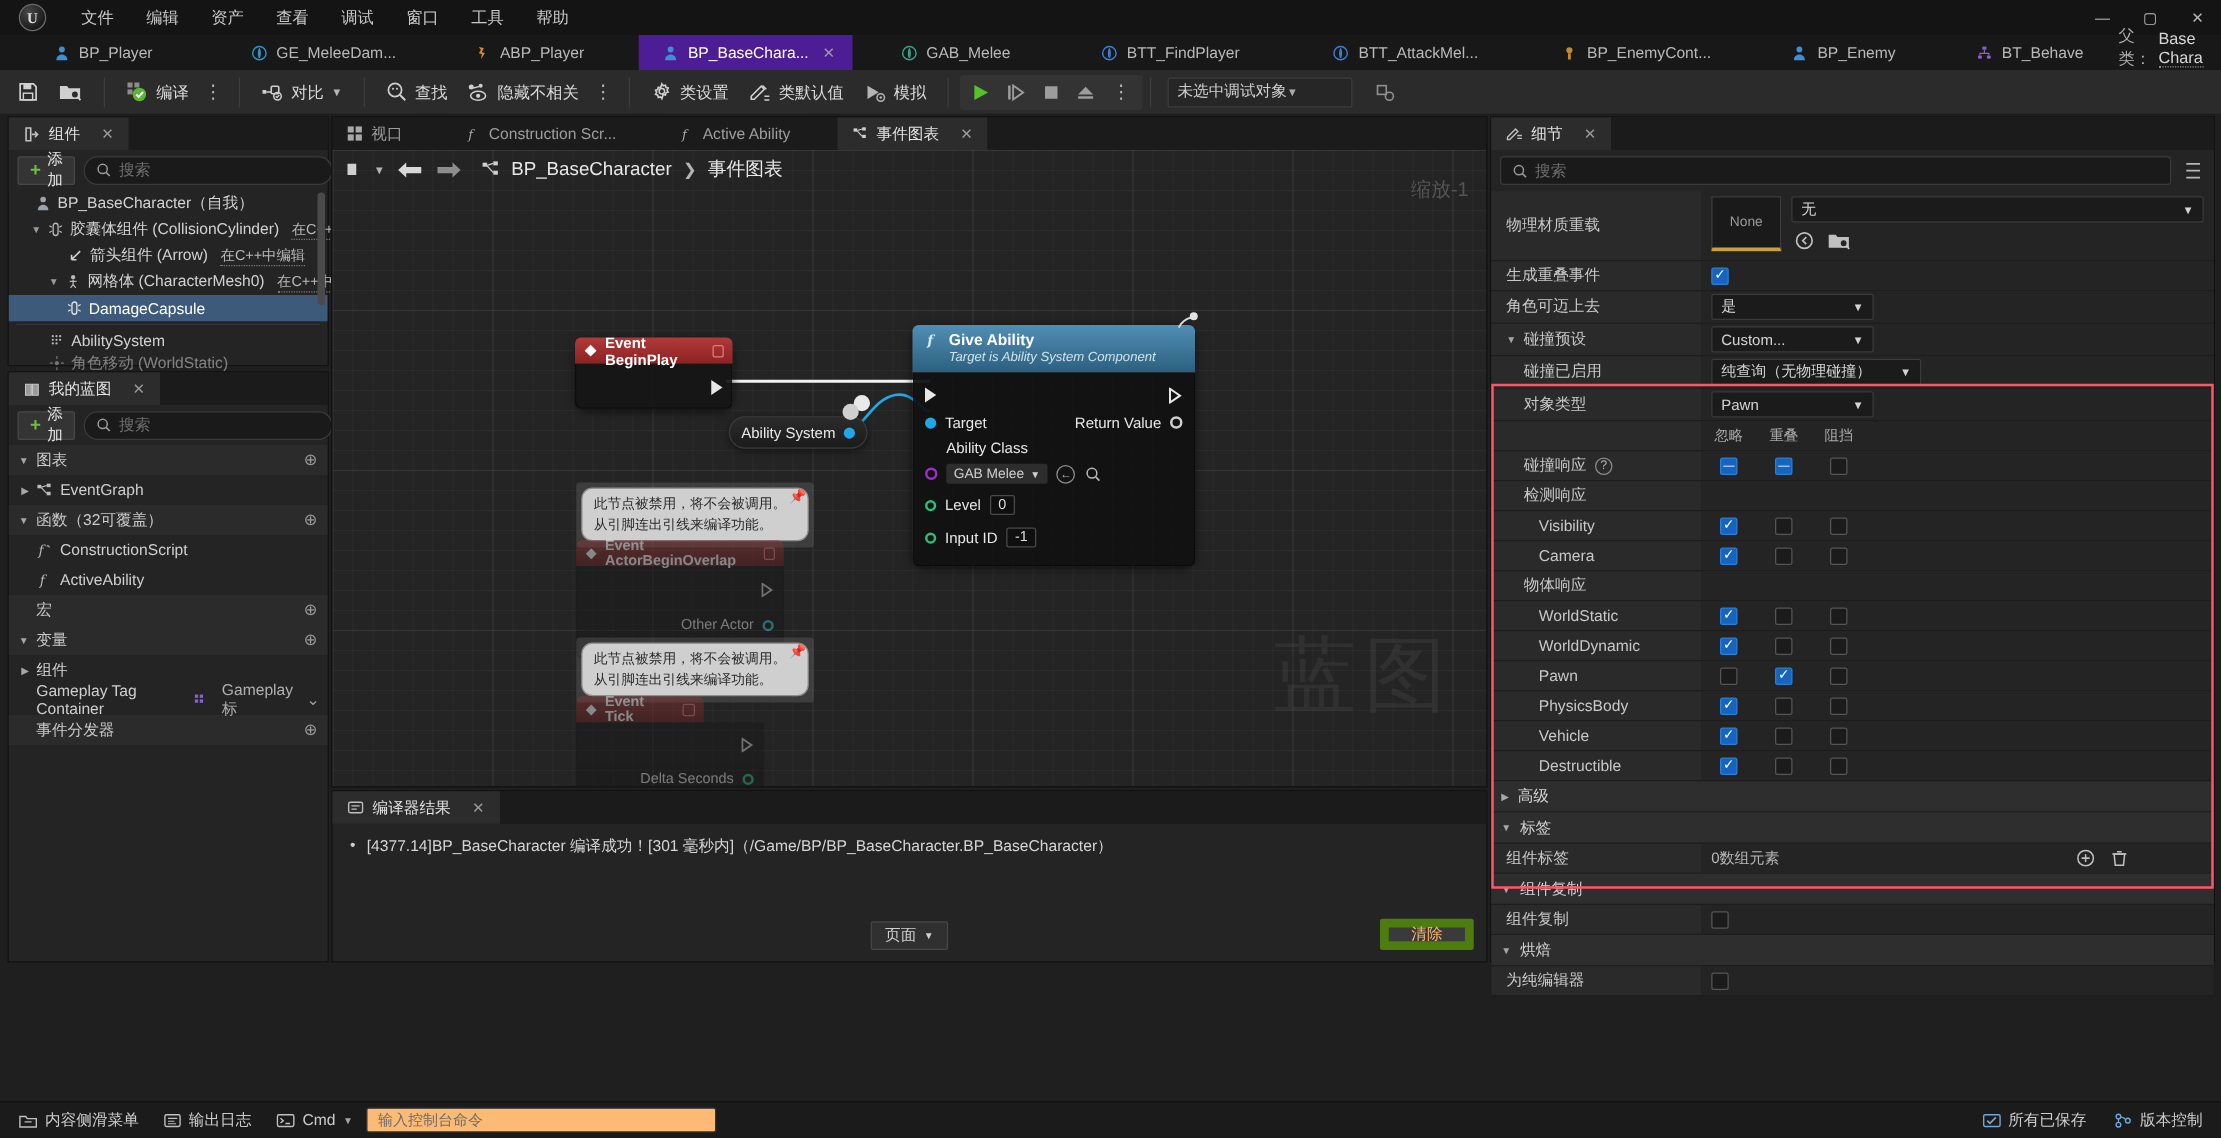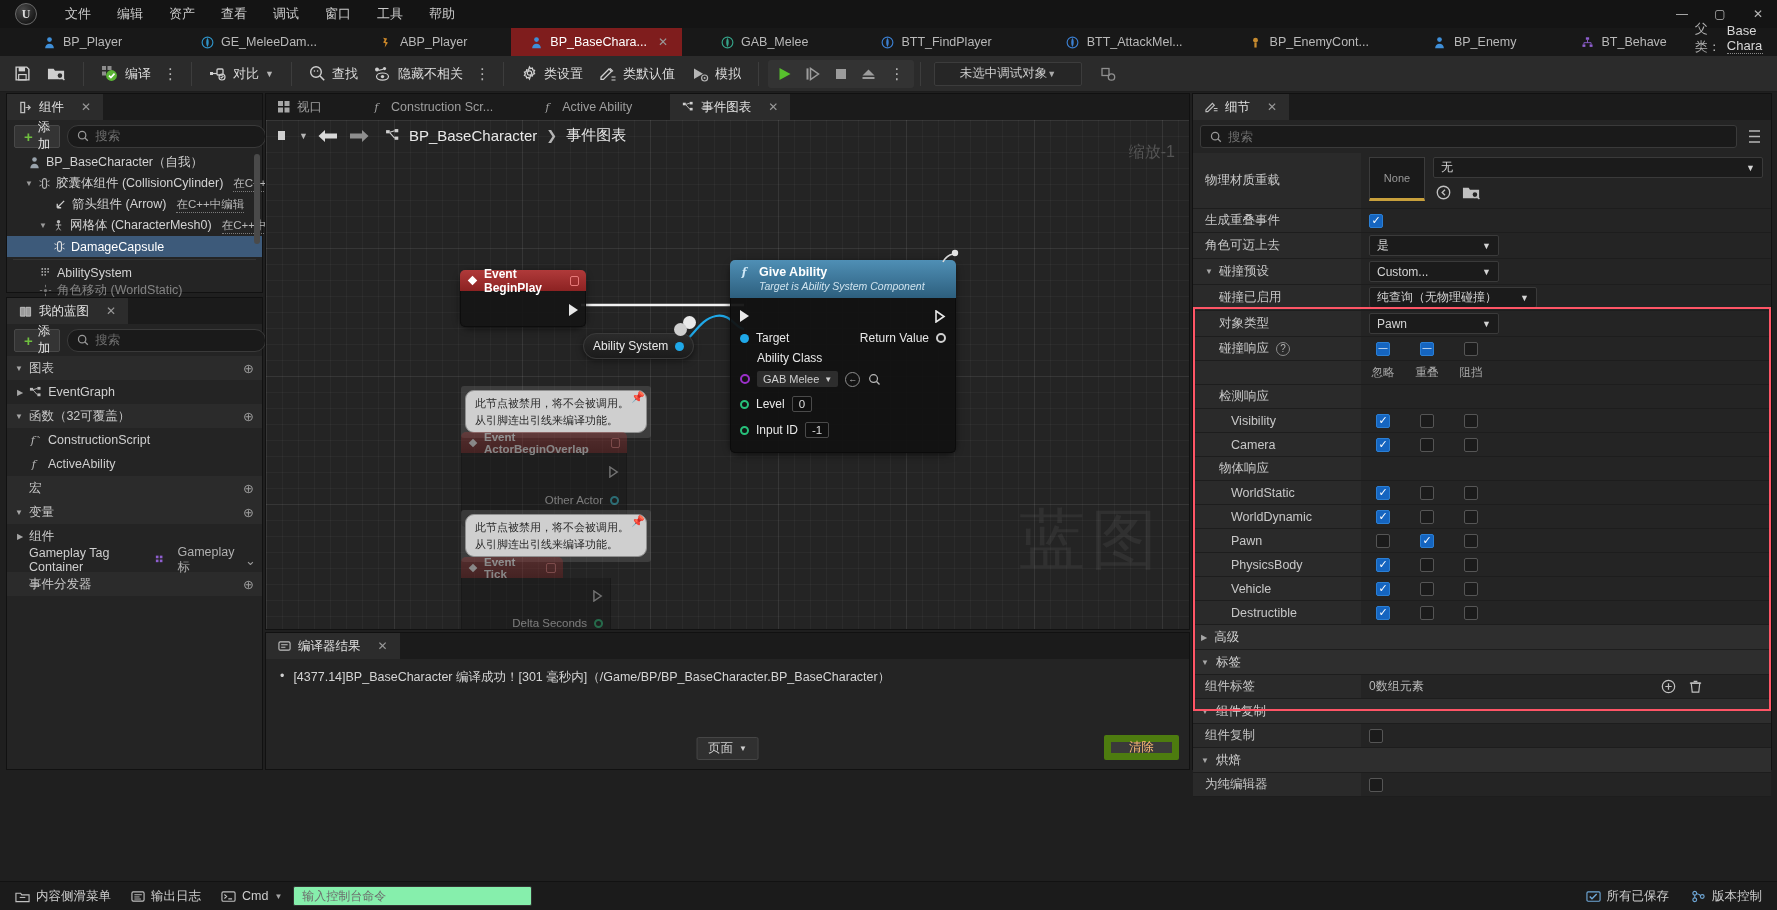--- a/index.html
+++ b/index.html
@@ -24,41 +24,41 @@
   .menu-item { padding:20px 13px; color:#c9c9c9; font-size:13px; cursor:default; }
   .win-btns { position:absolute; right:0; top:0; height:28px; display:flex; }
   .win-btn { width:38px; height:28px; display:flex; align-items:center; justify-content:center;
     color:#b8b8b8; font-size:12px; }
 
   
   .tabstrip { position:absolute; left:0; top:28px; width:1777px; height:28px;
     background:#181818; display:flex; align-items:flex-end; }
   .atab { height:28px; display:flex; align-items:center; gap:7px; padding:0 14px;
     font-size:12.5px; color:#b9b9b9; white-space:nowrap; background:#181818;}
-  .atab.active { background:#7f1d1d; color:#ffffff;padding-left:18px; }
+  .atab.active { background:#4c1d95; color:#ffffff;padding-left:18px; }
   .atab .tx { display:inline-block; }
   .atab .tclose { color:#9a9a9a; font-size:12px; margin-left:4px; }
   .tabicon { width:14px; height:14px; display:inline-flex; align-items:center; justify-content:center; }
   .parent-info { margin-left:auto; display:flex; align-items:center; gap:6px; padding:0 14px;
     font-size:13px; color:#b0b0b0; }
   .parent-info .plink { color:#d8d8d8; border-bottom:1px dotted #8a8a8a; }
 
   
   .toolbar { position:absolute; left:0; top:56px; width:1777px; height:36px;
     background:#2b2b2b; display:flex; align-items:center; border-bottom:1px solid #1c1c1c; }
   .tb-group { display:flex; align-items:center; height:36px; padding:0 6px; }
   .tb-sep { width:1px; height:24px; background:#3d3d3d; margin:0 3px; }
   .tb-btn { display:flex; align-items:center; gap:6px; padding:4px 8px; border-radius:2px;
     color:#dcdcdc; font-size:13px; white-space:nowrap; }
   .tb-dots { padding:3px 4px; color:#b5b5b5; font-size:13px; letter-spacing:0; line-height:8px;}
   .dots-v:after { content:"⋮"; font-size:15px; }
   .play-group { display:flex; align-items:center; gap:2px; background:#333; border-radius:3px;
     padding:2px 4px; margin-left:6px;}
   .pbtn { width:26px; height:24px; display:flex; align-items:center; justify-content:center; }
-  .debug-combo { margin-left:10px; display:flex; align-items:center; justify-content:center;
+  .debug-combo { margin-left:10px; display:flex; align-items:center; justify-content:flex-start;
     width:148px; height:24px; background:#262626; border:1px solid #3c3c3c; border-radius:2px;
     padding:0 7px; color:#cfcfcf; font-size:12.5px; }
 
   
   .panel { position:absolute; background:#242424; border:1px solid #111; }
   .ptabrow { height:26px; background:#1b1b1b; display:flex; align-items:stretch; }
   .ptab { display:flex; align-items:center; gap:7px; padding:0 12px; background:#2c2c2c;
     color:#e2e2e2; font-size:12.5px; height:26px; }
   .ptab.inactive { background:#1b1b1b; color:#9e9e9e; }
   .ptab .x { margin-left:10px; color:#9a9a9a; font-size:12px; }
@@ -184,21 +184,21 @@
     background:#2e2e2e; font-size:12.5px; color:#d2d2d2; border-bottom:1px solid #1d1d1d;}
   .redbox { position:absolute; border:2px solid #ff5566; pointer-events:none; }
   .mat-none { width:56px; height:44px; background:#1a1a1a; border:1px solid #3c3c3c;
     display:flex; align-items:center; justify-content:center; color:#9a9a9a; font-size:11px;
     border-bottom:3px solid #c8a03c; }
 
   
   .statusbar { position:absolute; left:0; bottom:0; width:1777px; height:29px; background:#1b1b1b;
     display:flex; align-items:center; border-top:1px solid #121212; gap:2px; padding:0 6px; }
   .sb-btn { display:flex; align-items:center; gap:6px; padding:3px 9px; font-size:12.5px; color:#cdcdcd; }
-  .cmdline { flex:none; width:239px; height:20px; background:#86efac; border:1px solid #333;
+  .cmdline { flex:none; width:280px; height:20px; background:#fdba74; border:1px solid #333;
     border-radius:2px; padding:0 8px; display:flex; align-items:center; color:#6d6d6d; font-size:12px; }
   .sb-right { margin-left:auto; display:flex; align-items:center; gap:4px; }
 
   svg { display:block; }
   .ic { display:inline-flex; align-items:center; justify-content:center; }
 </style>
 </head>
 <body>
 
 <div class="app">
@@ -1071,47 +1071,47 @@
         <div class="dlbl i1">对象类型</div>
         <div class="dval">
           <div class="combo" style="width:130px">
             <span class="cv">Pawn</span>
             <span style="font-size:9px">▼</span>
           </div>
         </div>
       </div>
 
       <div class="drow">
-        <div class="dlbl i1" style="gap:7px">
-          <span>碰撞响应</span>
-          <span style="width:14px;height:14px;border:1px solid #8a8a8a;border-radius:50%;display:inline-flex;
-                       align-items:center;justify-content:center;font-size:10px;color:#b5b5b5">?</span>
-        </div>
-        <div class="dval" style="padding-left:0">
-          <div class="collide-cols">
-            <div class="ccol">
-                <span class="chk dash"></span>
-              </div>
-            <div class="ccol">
-                <span class="chk dash"></span>
-              </div>
-            <div class="ccol">
-                <span class="chk"></span>
-              </div>
-          </div>
-        </div>
-      </div>
-
-      <div class="drow">
         <div class="dlbl"></div>
         <div class="dval" style="padding-left:0">
           <div class="collide-cols">
             <div class="ccol colhdr">忽略</div>
             <div class="ccol colhdr">重叠</div>
             <div class="ccol colhdr">阻挡</div>
+          </div>
+        </div>
+      </div>
+
+      <div class="drow">
+        <div class="dlbl i1" style="gap:7px">
+          <span>碰撞响应</span>
+          <span style="width:14px;height:14px;border:1px solid #8a8a8a;border-radius:50%;display:inline-flex;
+                       align-items:center;justify-content:center;font-size:10px;color:#b5b5b5">?</span>
+        </div>
+        <div class="dval" style="padding-left:0">
+          <div class="collide-cols">
+            <div class="ccol">
+                <span class="chk dash"></span>
+              </div>
+            <div class="ccol">
+                <span class="chk dash"></span>
+              </div>
+            <div class="ccol">
+                <span class="chk"></span>
+              </div>
           </div>
         </div>
       </div>
 
       <div class="drow">
         <div class="dlbl i1">检测响应</div>
         <div class="dval"></div>
       </div>
       <div class="drow">
         <div class="dlbl i2">Visibility</div>

